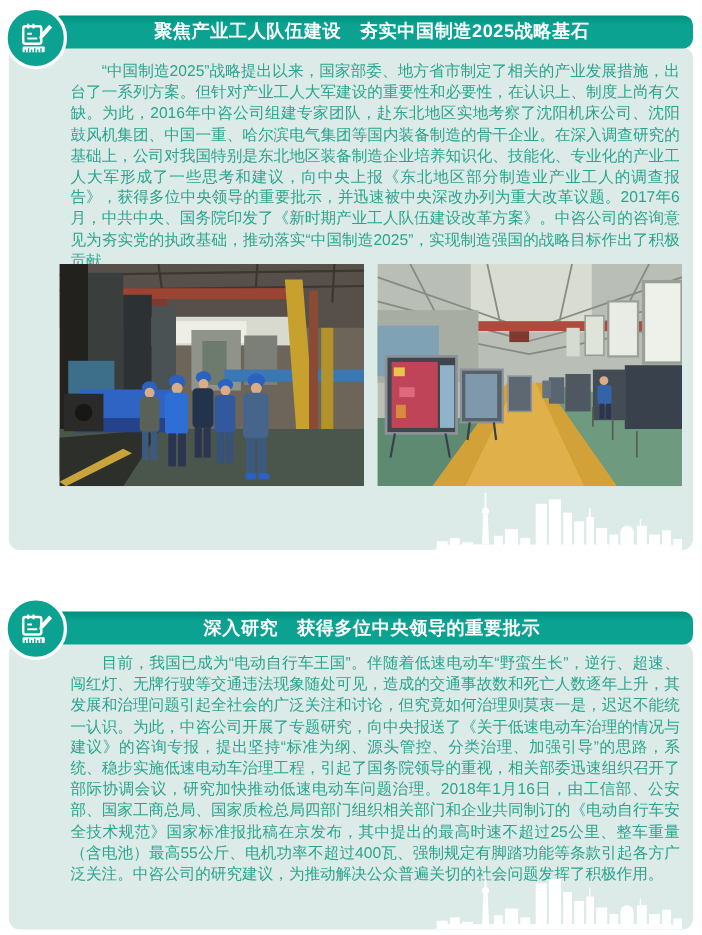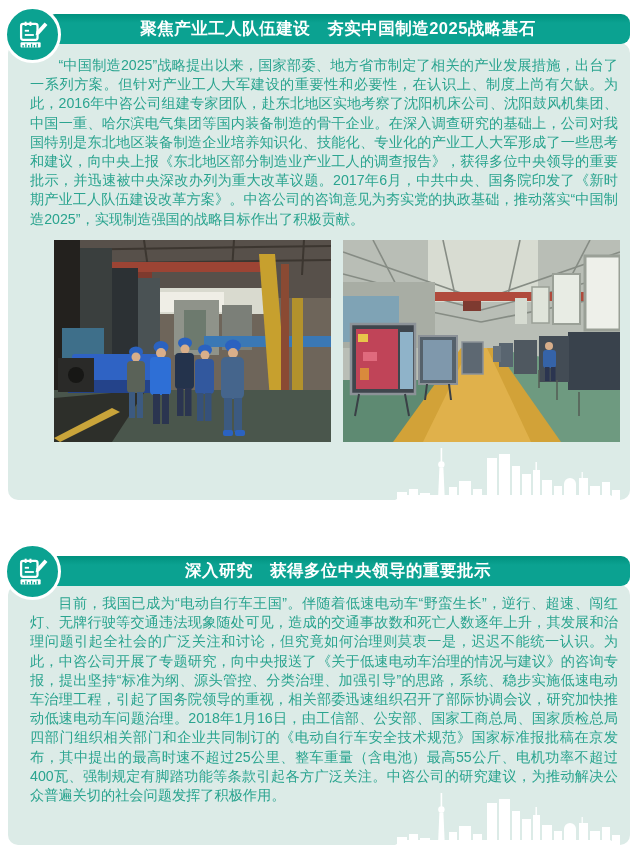--- a/index.html
+++ b/index.html
@@ -19,21 +19,21 @@
     display:flex;align-items:center;justify-content:center;
     z-index:3;
   }
   .bar h2{
     margin:0;color:#ffffff;font-size:16.5px;font-weight:bold;
     letter-spacing:0.5px;white-space:nowrap;
   }
   .card-body{
     position:absolute;top:29px;left:0;right:0;bottom:0;
     background:#dcebe7;border-radius:10px;
-    z-index:1;overflow:hidden;
+    z-index:1;overflow:hidden;padding-left:34px;
   }
   .para{
     margin:0;padding:13px 12px 0 22px;
     color:#2aa48f;font-size:14.2px;line-height:19.2px;
     text-align:justify;text-indent:2em;
   }
   .card-2 .para{padding-top:9px;}
 
   .badge{
     position:absolute;left:-4px;width:57px;height:57px;

